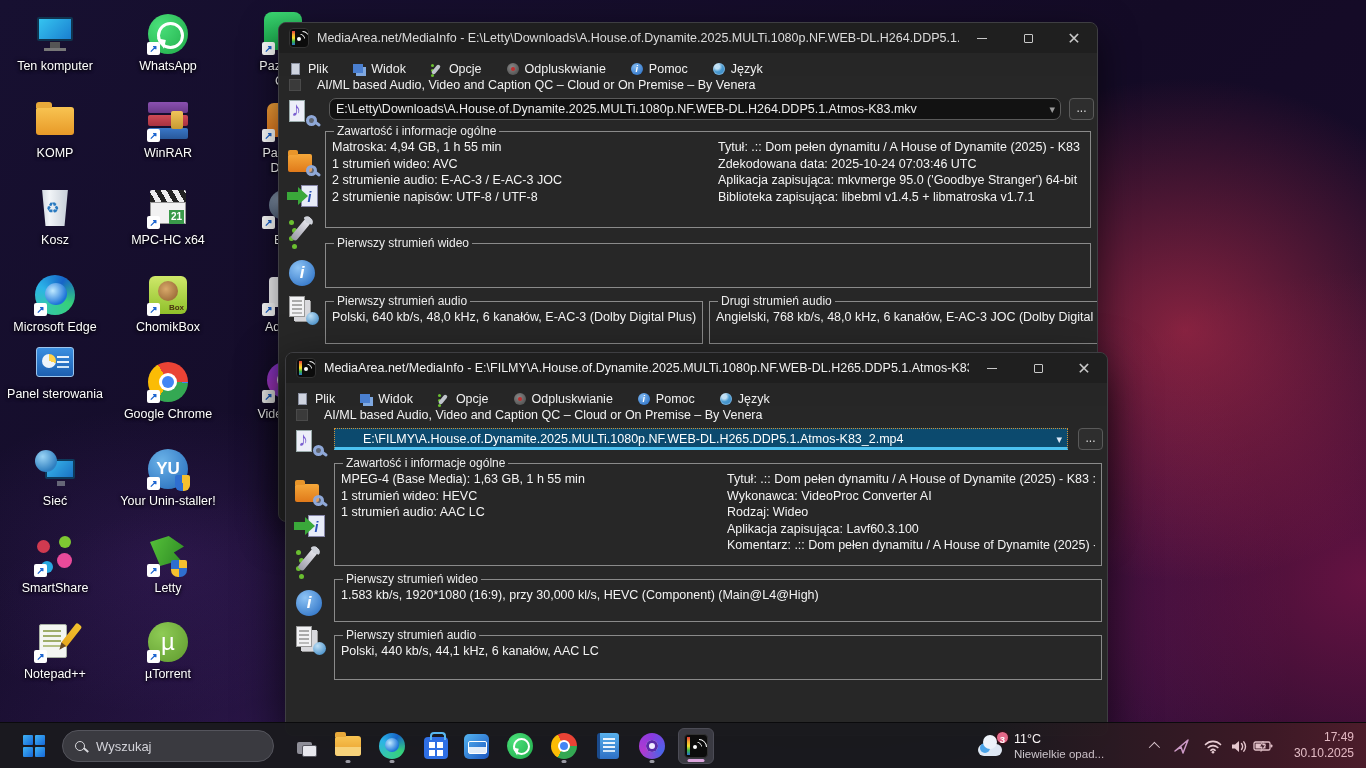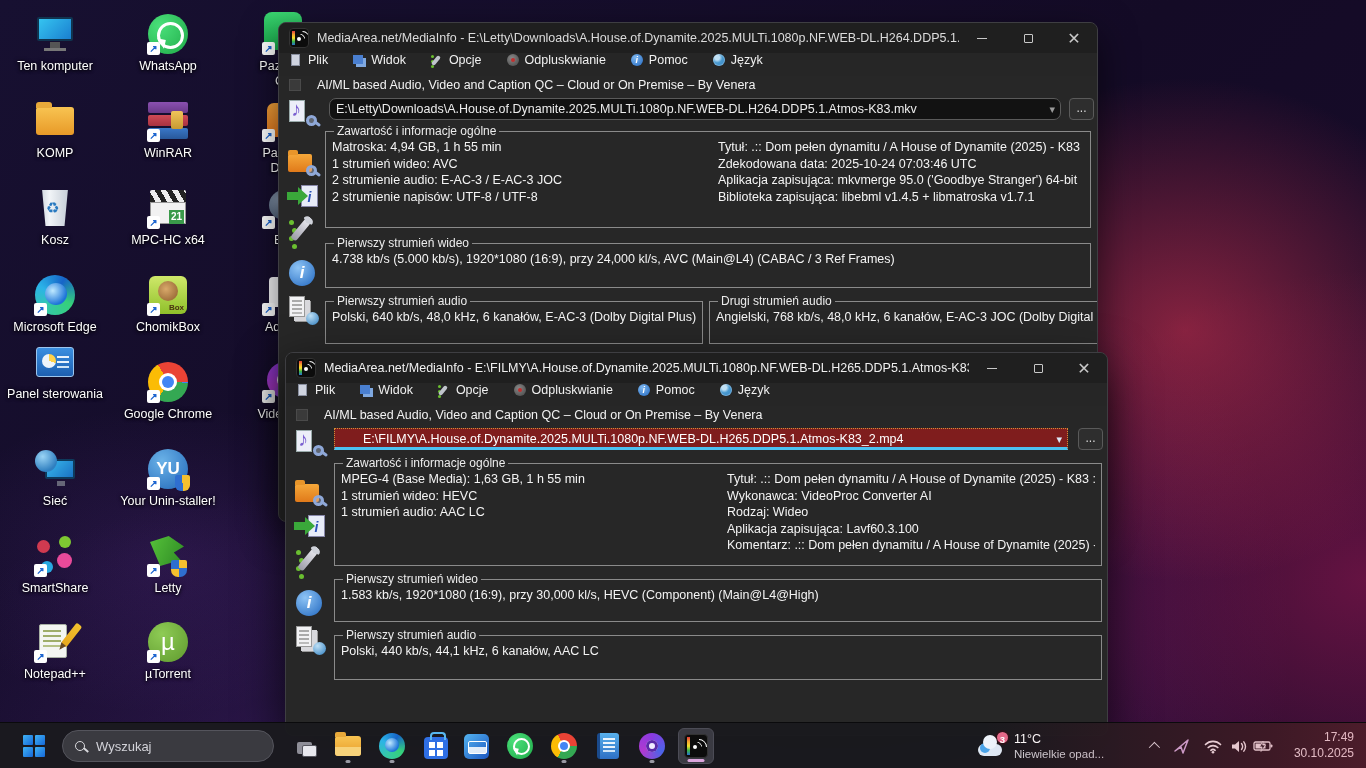--- a/index.html
+++ b/index.html
@@ -77,21 +77,21 @@
   .caption{display:flex;height:30px;}
   .cap{width:46px;height:30px;display:flex;align-items:center;justify-content:center;color:#c8c8c8;}
   .cap .minb{width:10px;height:1px;background:#c8c8c8;}
   .cap .maxb{width:9px;height:9px;border:1px solid #c8c8c8;border-radius:1px;}
   .milogo{position:relative;width:20px;height:20px;background:#0c0c0c;border-radius:4px;border:1px solid #333;overflow:hidden;flex:none;}
   .milogo .stripe{position:absolute;left:2px;top:2px;bottom:2px;width:3px;background:linear-gradient(#e23a3a,#f5a32e,#f5e02e,#3ab54a,#2a6fd0);}
   .milogo .dot{position:absolute;left:7px;top:8px;width:4px;height:4px;border-radius:50%;background:#fff;}
   .milogo .arc1,.milogo .arc2{position:absolute;border:1.5px solid #fff;border-radius:50%;border-left-color:transparent;border-top-color:transparent;border-bottom-color:transparent;transform:rotate(-45deg);}
   .milogo .arc1{left:6px;top:5px;width:9px;height:9px;}
   .milogo .arc2{left:5px;top:2px;width:15px;height:15px;}
-  .menubar{height:23px;background:#262626;display:flex;align-items:flex-start;padding-left:10px;gap:24px;}
+  .menubar{height:23px;background:#262626;display:flex;align-items:flex-end;padding-left:10px;gap:24px;}
   .mitem{display:flex;align-items:center;gap:5px;font-size:12.5px;color:#f0f0f0;cursor:default;}
   .mico{width:14px;height:14px;position:relative;flex:none;}
   .mi-doc{position:absolute;left:2px;top:1px;width:9px;height:12px;background:#cfd4e0;border:1px solid #8a90a0;}
   .mi-layers{position:absolute;left:1px;top:2px;width:10px;height:9px;background:#4a7fd0;box-shadow:3px 3px 0 #7fa8e0;}
   .mi-wrench{position:absolute;left:4px;top:2px;width:4px;height:11px;background:#c0c4cc;transform:rotate(40deg);border-radius:2px;}
   .mi-dots{position:absolute;left:1px;top:2px;width:3px;height:3px;border-radius:50%;background:#6abf30;box-shadow:0 5px 0 #6abf30,0 10px 0 #6abf30;}
   .mi-debug{position:absolute;left:1px;top:1px;width:12px;height:12px;border-radius:50%;background:radial-gradient(circle at 40% 35%,#888,#444);}
   .mi-debug::after{content:"";position:absolute;left:4px;top:4px;width:4px;height:4px;border-radius:50%;background:#c03030;}
   .mi-info{position:absolute;left:1px;top:1px;width:12px;height:12px;border-radius:50%;background:radial-gradient(circle at 35% 30%,#7fb8f0,#2268c0);color:#fff;font-size:9px;font-weight:bold;text-align:center;line-height:12px;font-style:italic;}
   .mi-globe{position:absolute;left:1px;top:1px;width:12px;height:12px;border-radius:50%;background:radial-gradient(circle at 35% 30%,#bfe0f5 20%,#4a9ad0 45%,#2f7fc0);box-shadow:inset 0 0 0 1px rgba(255,255,255,.25);}
@@ -114,21 +114,21 @@
   .t-wrench{position:absolute;left:10px;top:2px;width:7px;height:24px;background:linear-gradient(#e8e8ee,#9a9aa6);transform:rotate(40deg);border-radius:3px;}
   .t-wrench::before{content:"";position:absolute;left:-2px;top:-4px;width:11px;height:10px;border-radius:50%;background:#cfd2da;clip-path:polygon(0 0,100% 0,100% 45%,50% 70%,0 45%);}
   .t-gdots{position:absolute;left:2px;top:4px;width:5px;height:5px;border-radius:50%;background:#6abf30;box-shadow:3px 8px 0 #6abf30,0 16px 0 #6abf30,3px 24px 0 #6abf30;}
   .t-about{position:absolute;left:2px;top:2px;width:26px;height:26px;border-radius:50%;background:radial-gradient(circle at 35% 30%,#8ec4f5,#2268c0);color:#fff;font-size:17px;font-weight:bold;font-style:italic;text-align:center;line-height:26px;}
   .t-docs{position:absolute;left:2px;top:2px;width:16px;height:21px;background:#f2f2f4;border:1px solid #999;box-shadow:5px 4px 0 #d8d8dc,6px 5px 0 #999;}
   .t-docs::before{content:"";position:absolute;left:2px;top:3px;width:10px;height:2px;background:#aaa;box-shadow:0 4px 0 #aaa,0 8px 0 #aaa,0 12px 0 #bbb;}
   .t-glob{position:absolute;right:0;bottom:1px;width:13px;height:13px;border-radius:50%;background:radial-gradient(circle at 35% 30%,#bfe0f5,#2f7fc0);}
   
   .combo{position:absolute;height:22px;background:#121212;border:1px solid #5a5a5a;color:#ececec;font-size:12.5px;line-height:20px;padding:0 22px 0 6px;white-space:nowrap;overflow:hidden;}
   .combo .chev{position:absolute;right:5px;top:0;color:#9a9a9a;font-size:11px;line-height:20px;}
-  .combo.sel{background:#7f1d1d;border:1px dotted #cf9036;border-bottom:3px solid #4cc1f0;color:#fff;padding-left:28px;}
+  .combo.sel{background:#0c4a6e;border:1px dotted #cf9036;border-bottom:3px solid #4cc1f0;color:#fff;padding-left:28px;}
   .morebtn{position:absolute;width:25px;height:22px;background:#2e2e2e;border:1px solid #5a5a5a;border-radius:4px;color:#ddd;font-size:12px;text-align:center;line-height:19px;}
   fieldset.grp{position:absolute;border:1px solid #8a8a8a;margin:0;padding:1px 6px 0 6px;background:transparent;}
   fieldset.grp legend{font-size:12px;color:#ececec;padding:0 3px;margin-left:2px;}
   .ln{font-size:12.5px;color:#f4f4f4;line-height:16.5px;white-space:nowrap;}
   .cols{position:relative;}
   .colR{position:absolute;left:386px;top:0;right:0;overflow:hidden;}
   .clip{overflow:hidden;}
   
   .taskbar{position:absolute;left:0;right:0;bottom:0;height:46px;background:rgba(26,26,30,.96);border-top:1px solid rgba(0,0,0,.6);z-index:30;}
   .taskbar::after{content:"";position:absolute;inset:0;background:linear-gradient(90deg,transparent 72%,rgba(150,25,55,.28) 93%,rgba(170,35,65,.34));pointer-events:none;}
@@ -459,21 +459,20 @@
             <div class="ln">Tytuł: .:: Dom pełen dynamitu / A House of Dynamite (2025) - K83 ::.</div>
             <div class="ln">Zdekodowana data: 2025-10-24 07:03:46 UTC</div>
             <div class="ln">Aplikacja zapisująca: mkvmerge 95.0 ('Goodbye Stranger') 64-bit</div>
             <div class="ln">Biblioteka zapisująca: libebml v1.4.5 + libmatroska v1.7.1</div>
           </div>
         </div>
       </fieldset>
 
       <fieldset class="grp" style="left:46px;top:142px;width:766px;height:52px;">
         <legend>Pierwszy strumień wideo</legend>
-        <div class="ln">4.738 kb/s (5.000 kb/s), 1920*1080 (16:9), przy 24,000 kl/s, AVC (Main@L4) (CABAC / 3 Ref Frames)</div>
       </fieldset>
 
       <fieldset class="grp clip" style="left:46px;top:200px;width:378px;height:50px;">
         <legend>Pierwszy strumień audio</legend>
         <div class="ln">Polski, 640 kb/s, 48,0 kHz, 6 kanałów, E-AC-3 (Dolby Digital Plus)</div>
       </fieldset>
       <fieldset class="grp clip" style="left:430px;top:200px;width:382px;height:50px;">
         <legend>Drugi strumień audio</legend>
         <div class="ln">Angielski, 768 kb/s, 48,0 kHz, 6 kanałów, E-AC-3 JOC (Dolby Digital P</div>
       </fieldset>

